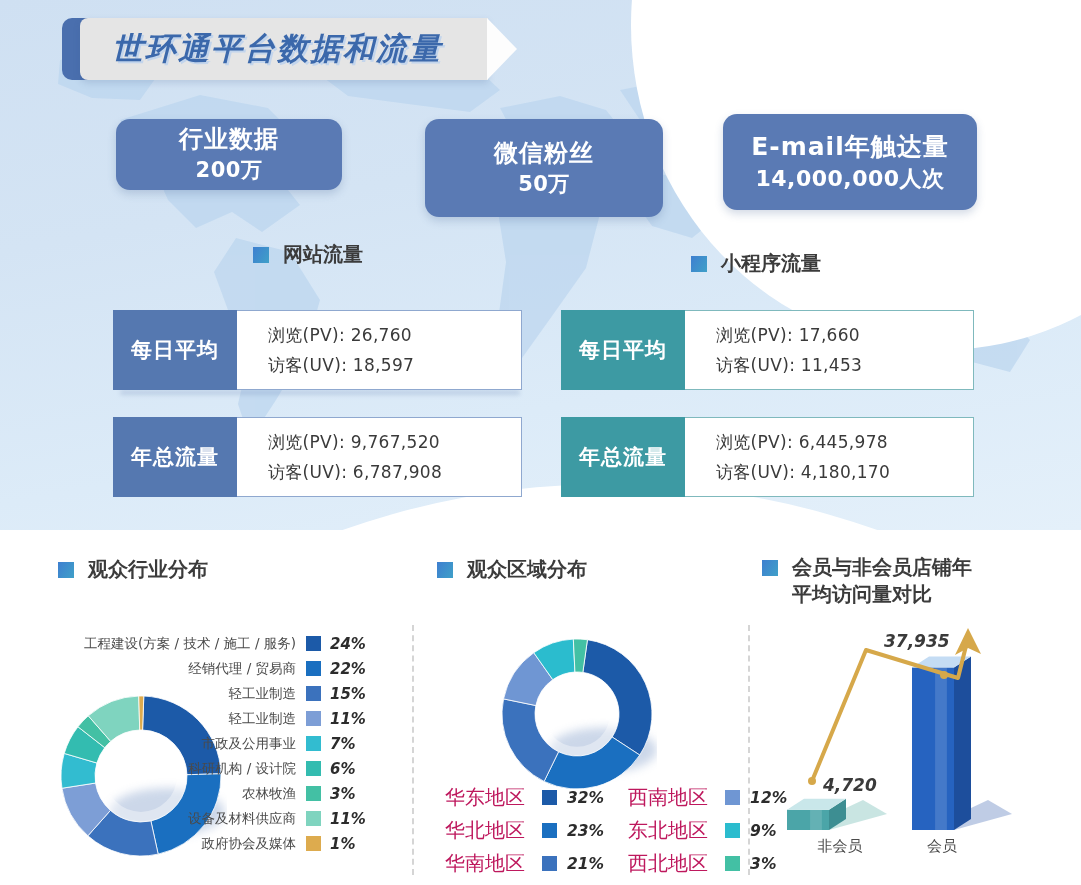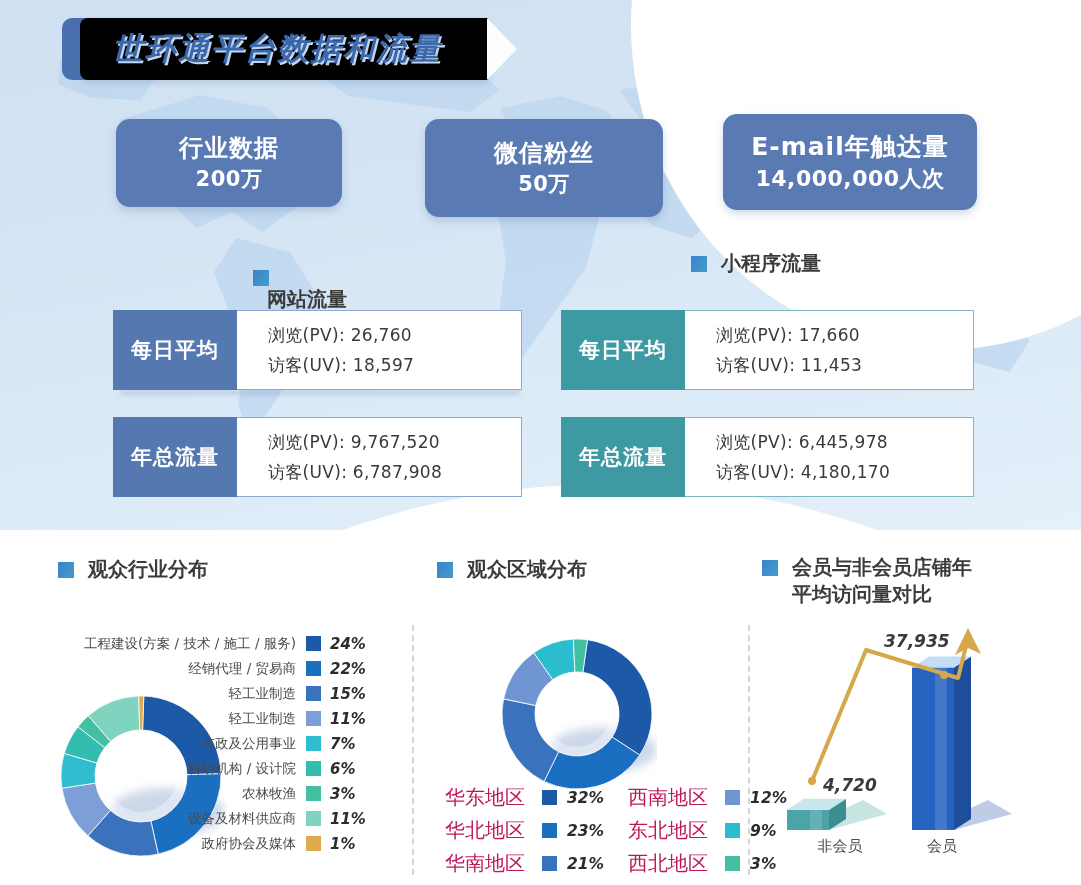--- a/index.html
+++ b/index.html
@@ -48,21 +48,21 @@
   .ribbon { position: absolute; left: 62px; top: 18px; height: 62px; }
   .ribbon-tab {
     position: absolute; left: 0; top: 0;
     width: 44px; height: 62px;
     background: #4a6fae;
     border-radius: 10px 0 0 10px;
   }
   .ribbon-body {
     position: absolute; left: 18px; top: 0;
     height: 62px; padding: 0 46px 0 32px;
-    background: #000000;
+    background: #e5e5e5;
     border-radius: 8px 0 0 8px;
     display: flex; align-items: center;
     box-shadow: 0 3px 7px rgba(60,90,140,.18);
   }
   .ribbon-body::after {
     content: "";
     position: absolute; right: -29px; top: 0;
     border-top: 31px solid transparent;
     border-bottom: 31px solid transparent;
     border-left: 30px solid #fdfdfd;
@@ -91,40 +91,40 @@
   .pill .l1 {
     font-family: "DejaVu Sans", sans-serif;
     font-size: 24px; font-weight: 700; letter-spacing: 1px;
     line-height: 1.25;
   }
   .pill .l2 {
     font-family: "DejaVu Sans", sans-serif;
     font-size: 21px; font-weight: 700; letter-spacing: .5px;
     line-height: 1.35; margin-top: 2px;
   }
-  #pill-0 { left: 116px; top: 119px; width: 226px; height: 88px; }
+  #pill-0 { left: 116px; top: 119px; width: 226px; height: 71px; }
   #pill-1 { left: 425px; top: 119px; width: 238px; height: 98px; }
   #pill-2 { left: 723px; top: 114px; width: 254px; height: 96px; }
   #pill-2 .l1 { font-size: 25px; }
   #pill-2 .l2 { font-size: 22px; }
 
   
   .sec-head { position: absolute; display: flex; align-items: flex-start; }
   .bullet {
     width: 16px; height: 16px; flex: 0 0 16px;
     background: linear-gradient(120deg, #3e7fd0 0%, #3fa0c8 100%);
     margin-top: 6px;
   }
   .sec-head .txt {
     margin-left: 14px;
     font-family: "DejaVu Sans", sans-serif;
     font-size: 20px; font-weight: 700; color: #3b3b3b;
     line-height: 1.35;
   }
-  #head-web { left: 253px; top: 264px; flex-direction: column; }
+  #head-web { left: 253px; top: 241px; }
   #head-mini { left: 691px; top: 250px; }
 
   
   .tcard { position: absolute; display: flex; height: 80px; }
   .tcard .lbl {
     width: 124px; display: flex; align-items: center; justify-content: center;
     font-family: "DejaVu Sans", sans-serif;
     font-size: 21px; font-weight: 700; color: #ffffff; letter-spacing: 1px;
   }
   .tcard .body {

